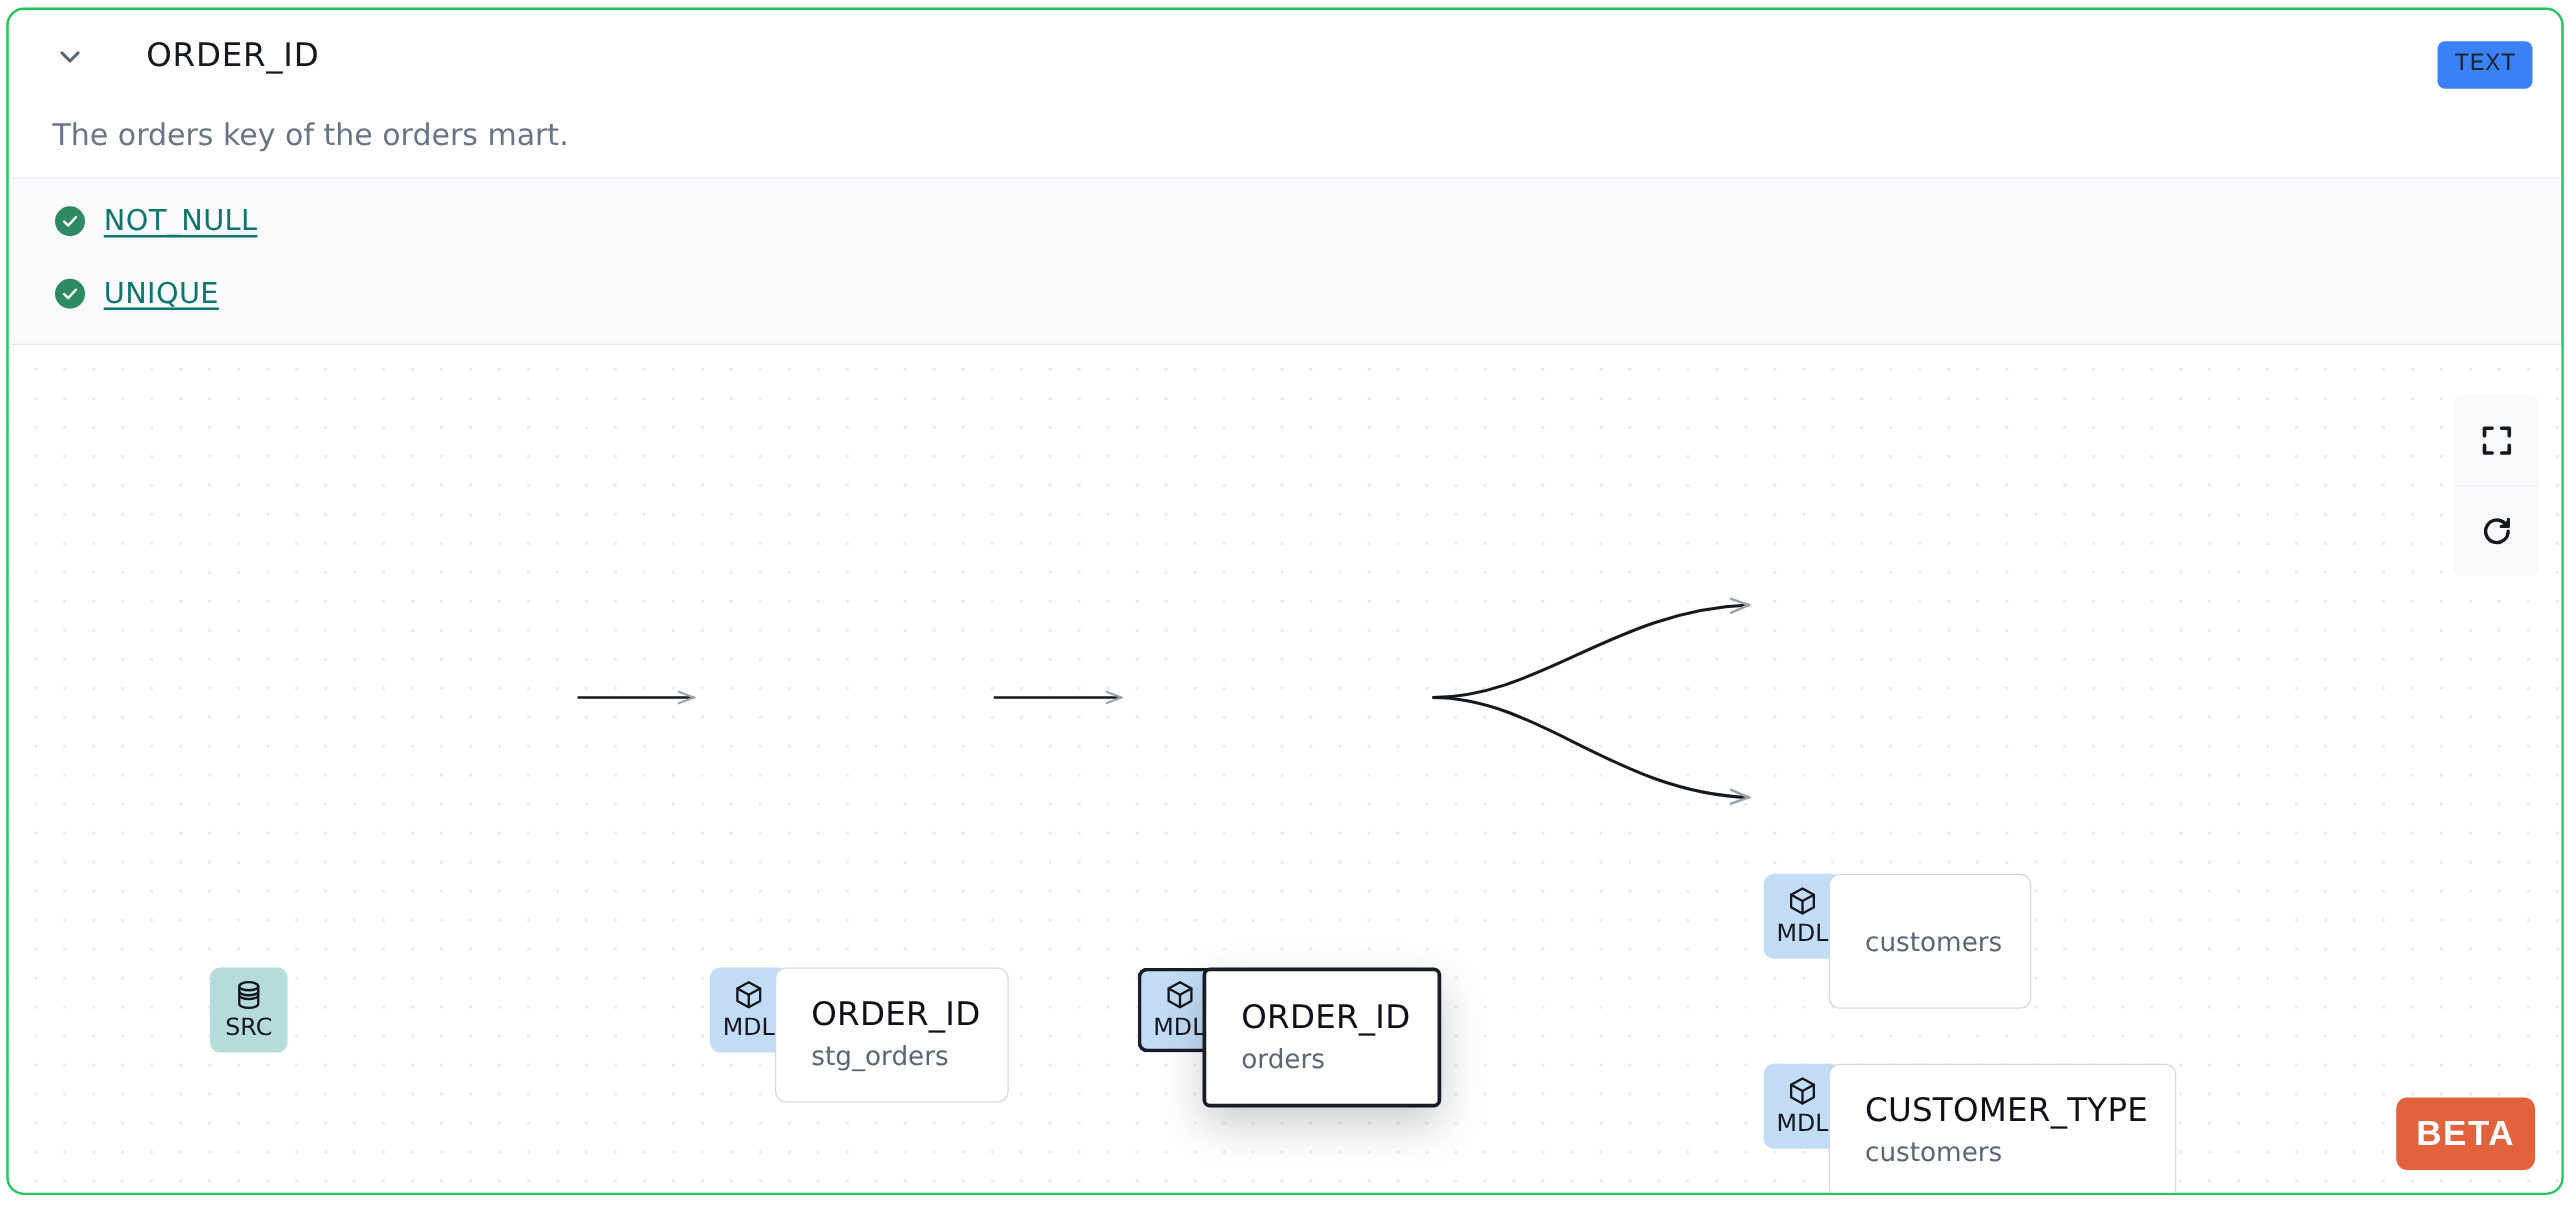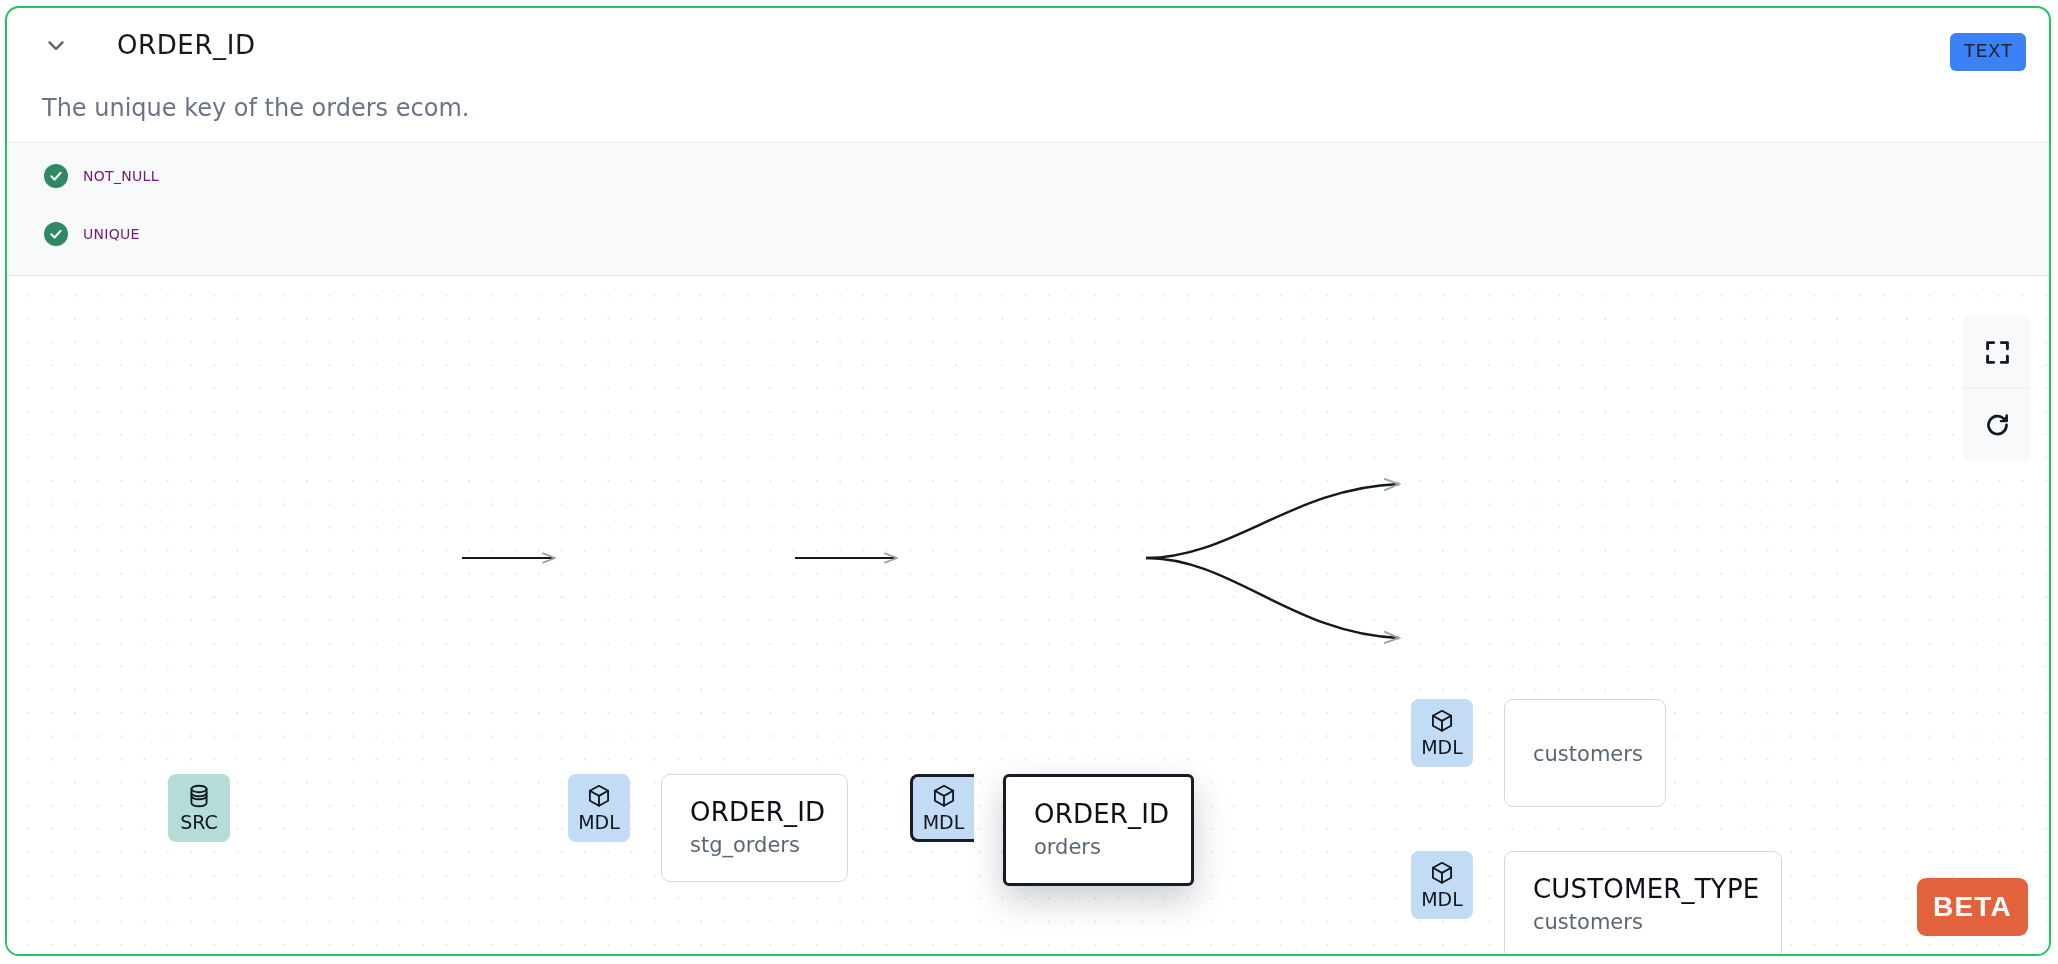--- a/index.html
+++ b/index.html
@@ -110,22 +110,23 @@
     width: 24px; height: 24px;
     border-radius: 50%;
     background: #2f8a63;
     display: flex;
     align-items: center;
     justify-content: center;
     flex: 0 0 auto;
   }
   .check-icon svg { display:block; }
   .test-link {
-    font-size: 14px;
-    color: #701a75;
+    font-size: 23px;
+    color: #0f766e;
+    text-decoration: underline;
     text-underline-offset: 4px;
     letter-spacing: 0.3px;
     cursor: pointer;
     font-family: "DejaVu Sans", sans-serif;
   }
 
   
   .canvas {
     position: absolute;
     left: 0;
@@ -143,21 +144,20 @@
     left: 0; top: 0;
     width: 2046px; height: 682px;
     pointer-events: none;
   }
 
   
   .node {
     position: absolute;
     display: flex;
     align-items: stretch;
-    gap: 41px;
   }
   .node-badge {
     width: 62px;
     min-width: 62px;
     height: 68px;
     border-radius: 8px;
     display: flex;
     flex-direction: column;
     align-items: center;
     justify-content: center;
@@ -281,21 +281,21 @@
         <div class="chevron-btn">
           <svg width="26" height="26" viewBox="0 0 24 24" fill="none" stroke="#5a6472" stroke-width="2.2" stroke-linecap="round" stroke-linejoin="round">
             <polyline points="6 9.5 12 15.5 18 9.5"></polyline>
           </svg>
         </div>
         <div class="col-title">ORDER_ID</div>
       </div>
 
       <div class="type-badge">TEXT</div>
 
-      <div class="description">The unique key of the orders ecom.</div>
+      <div class="description">The orders key of the orders mart.</div>
 
       <div class="tests">
 
         <div class="test-row r0">
           <span class="check-icon">
             <svg width="14" height="14" viewBox="0 0 24 24" fill="none" stroke="#ffffff" stroke-width="3.4" stroke-linecap="round" stroke-linejoin="round">
               <polyline points="4 12.5 9.5 18 20 6.5"></polyline>
             </svg>
           </span>
           <span class="test-link">NOT_NULL</span>

